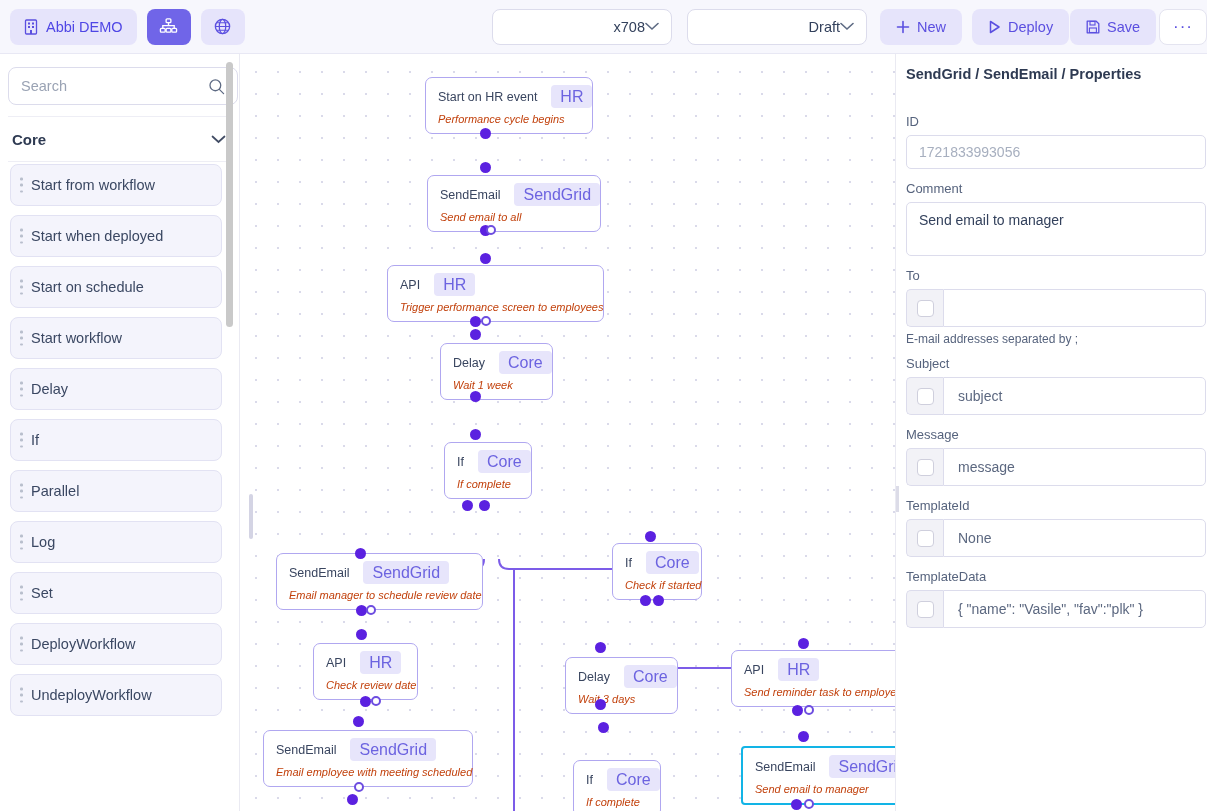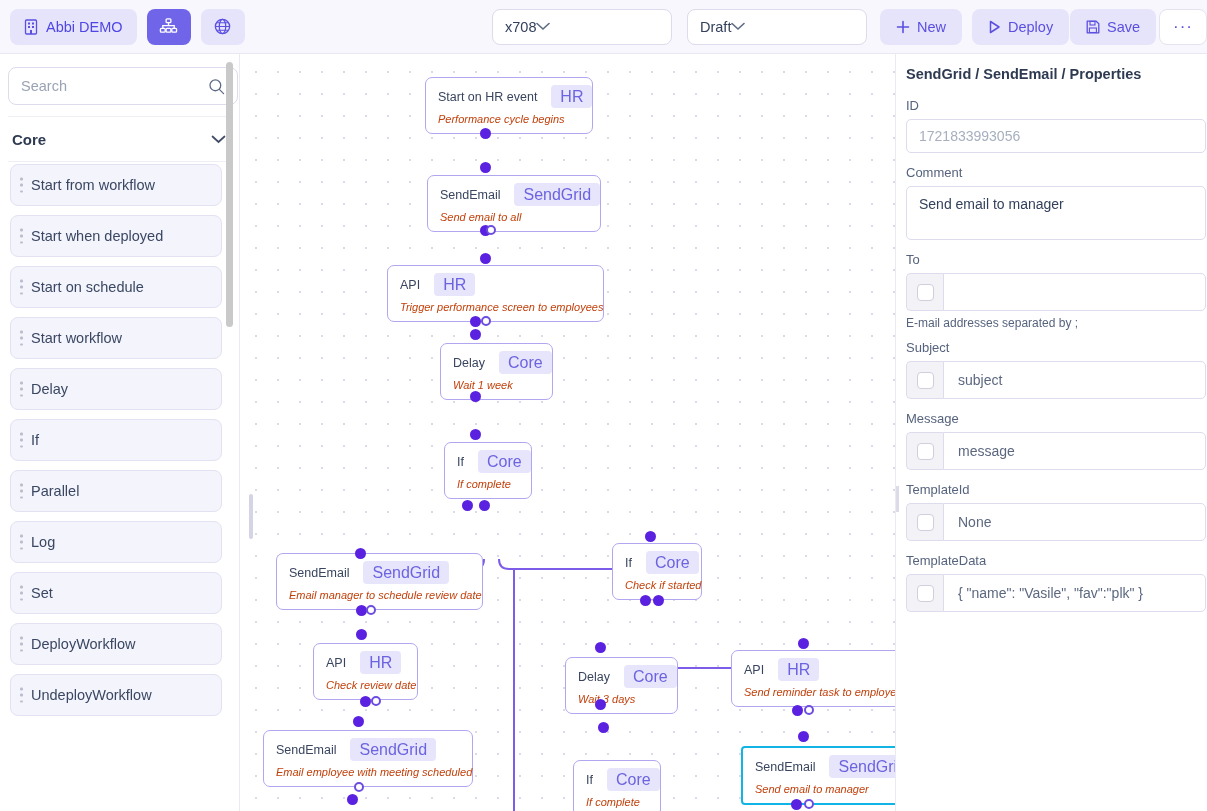--- a/index.html
+++ b/index.html
@@ -28,21 +28,21 @@
   .tb-icon-btn {
     width: 44px; height: 36px; border-radius: 8px;
     background: #e6e4fb;
     display: flex; align-items: center; justify-content: center;
     cursor: pointer;
   }
   .tb-icon-btn.active { background: #7065e8; }
   .tb-select {
     height: 36px; border-radius: 8px;
     background: #ffffff; border: 1px solid #dcdcec;
-    display: flex; align-items: center; justify-content: flex-start;
+    display: flex; align-items: center; justify-content: flex-end;
     padding: 0 12px; cursor: pointer;
     color: #33415c; font-size: 14.5px;
   }
   .tb-btn {
     height: 36px; border-radius: 8px;
     background: #e6e4fb;
     display: flex; align-items: center; gap: 7px;
     padding: 0 16px; cursor: pointer;
     color: #5b4fe0; font-size: 14.5px;
   }
@@ -161,21 +161,21 @@
 
   
   #props {
     position: absolute; left: 895px; top: 54px;
     width: 312px; height: 757px;
     background: #ffffff;
     border-left: 1px solid #eaeaf2;
     padding: 12px 12px 0 10px;
     overflow: hidden;
   }
-  #props-title { font-size: 14.5px; font-weight: bold; color: #2e3a52; margin-bottom: 16px; }
+  #props-title { font-size: 14.5px; font-weight: bold; color: #2e3a52; margin-bottom: 32px; }
   .fld-label { font-size: 13px; color: #56637d; margin-bottom: 6px; }
   .fld-hint { font-size: 12px; color: #56637d; margin: 5px 0 10px 0; }
   .fld-input {
     width: 300px; height: 34px;
     border: 1px solid #dcdcec; border-radius: 5px;
     display: flex; align-items: center; padding: 0 12px;
     font-size: 14px; color: #33415c; background: #fff;
     margin-bottom: 12px;
   }
   .fld-input.muted { color: #a7afbf; }

